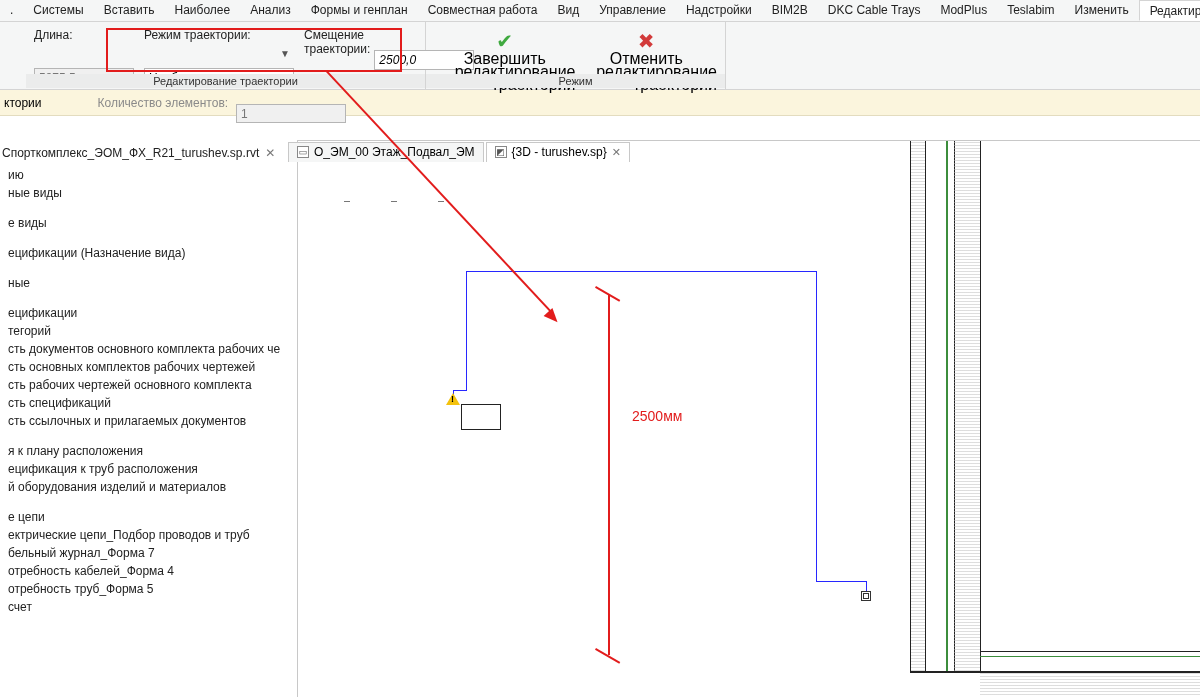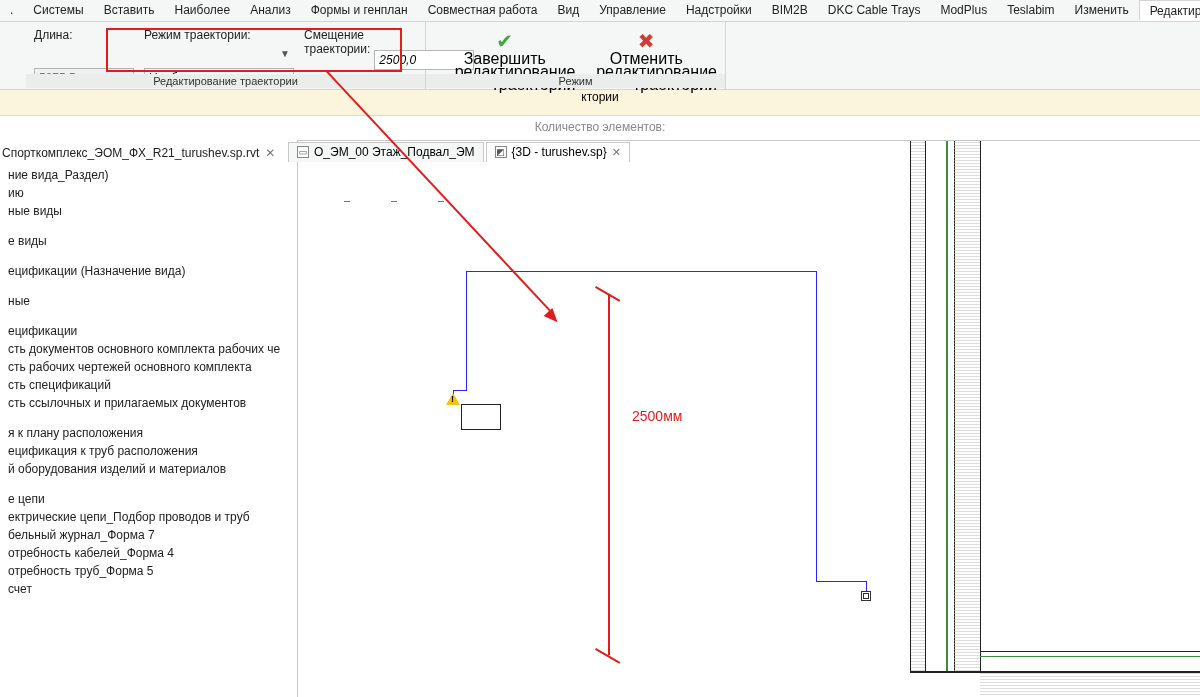--- a/index.html
+++ b/index.html
@@ -20,21 +20,21 @@
   input[readonly] { background:#f0f0f0; color:#777; }
   .mode-col { display:flex; flex-direction:column; gap:4px; width:155px; }
   .off-col { display:flex; flex-direction:row; gap:4px; width:130px; }
   .big-btn { display:flex; flex-direction:column; align-items:center; justify-content:flex-start; width:150px; padding-top:2px; cursor:default; }
   .big-btn .glyph { font-size:20px; line-height:22px; }
   .green { color:#3fa93f; }
   .red { color:#d23a3a; }
   .big-btn .line { font-size:16px; text-align:right; line-height:13px; }
 
   
-  .options-bar { height:26px; background:#fbf5dd; border-bottom:1px solid #e3dcbf; display:flex; align-items:center; padding:0 4px; font-size:12px; gap:8px;flex-direction:column; }
+  .options-bar { height:26px; background:#fbf5dd; border-bottom:1px solid #e3dcbf; display:flex; align-items:center; padding:0 4px; font-size:12px; gap:8px; }
   .options-bar input { height:19px; }
 
   
   .doc-tabs { position:absolute; left:288px; top:140px; height:22px; display:flex; align-items:flex-end; font-size:12px; }
   .doc-tab { background:#f5f6f6; border:1px solid #c8c8c8; border-bottom:none; padding:2px 8px 3px 8px; margin-right:2px; display:flex; align-items:center; gap:5px; cursor:default; }
   .doc-tab.active { background:#fff; }
   .doc-tab .x { color:#777; font-size:11px; }
   .doc-tab .ico { width:12px; height:12px; border:1px solid #888; background:#fff; font-size:9px; line-height:10px; text-align:center; color:#555; }
 
   
@@ -133,28 +133,29 @@
 </div>
 
 <div class="workspace">
 
   <div class="browser">
     <div class="filetab">
       <span>Спорткомплекс_ЭОМ_ФХ_R21_turushev.sp.rvt</span>
       <span class="x">✕</span>
     </div>
     <div class="tree">
-      <div class="row">ние вида_Раздел)</div>
       <div class="row">ию</div>
       <div class="row">ные виды</div>
       <div class="row group">е виды</div>
       <div class="row group">ецификации (Назначение вида)</div>
       <div class="row group">ные</div>
       <div class="row group">ецификации</div>
+      <div class="row">тегорий</div>
       <div class="row">сть документов основного комплекта рабочих че</div>
+      <div class="row">сть основных комплектов рабочих чертежей</div>
       <div class="row">сть рабочих чертежей основного комплекта</div>
       <div class="row">сть спецификаций</div>
       <div class="row">сть ссылочных и прилагаемых документов</div>
       <div class="row group">я к плану расположения</div>
       <div class="row">ецификация к труб расположения</div>
       <div class="row">й оборудования изделий и материалов</div>
       <div class="row group">е цепи</div>
       <div class="row">ектрические цепи_Подбор проводов и труб</div>
       <div class="row">бельный журнал_Форма 7</div>
       <div class="row">отребность кабелей_Форма 4</div>

